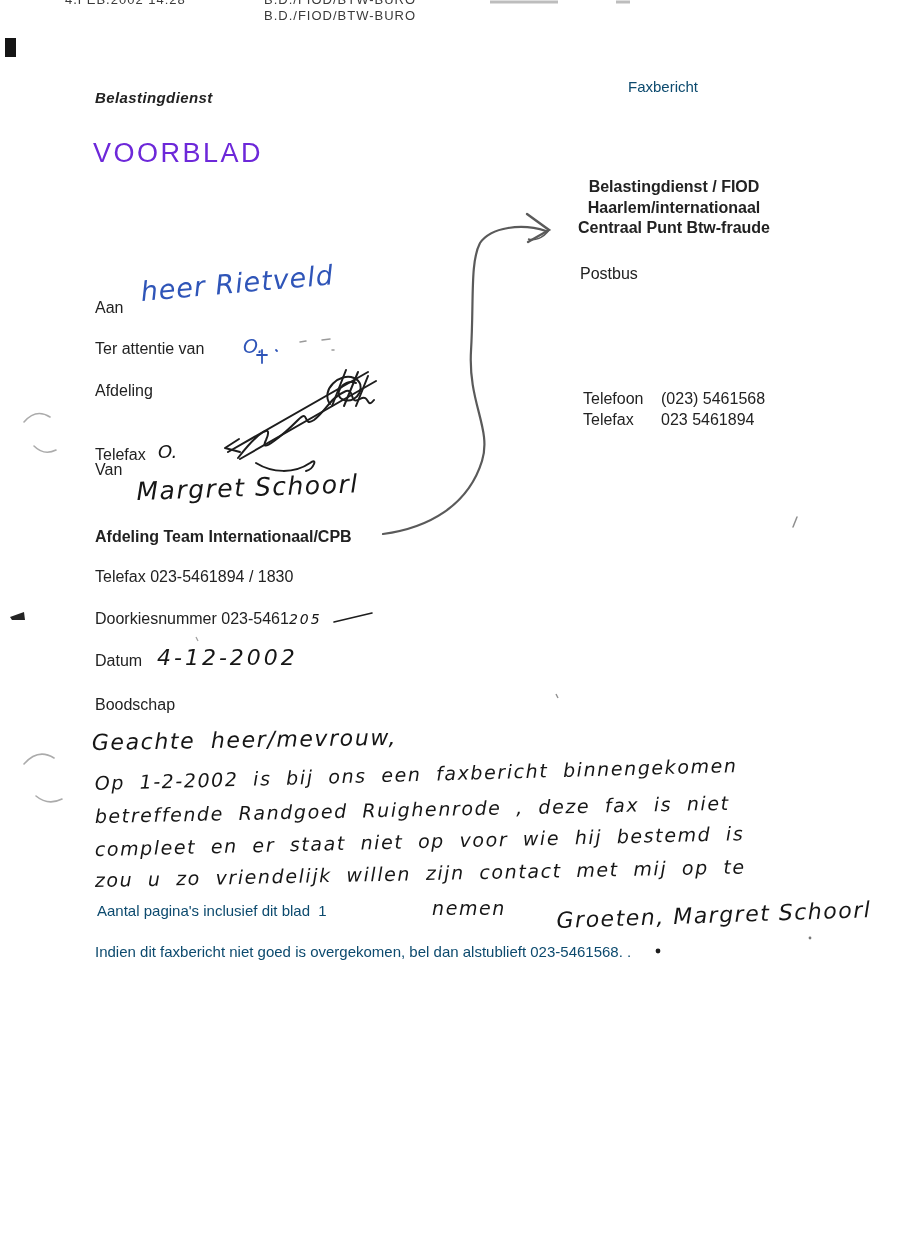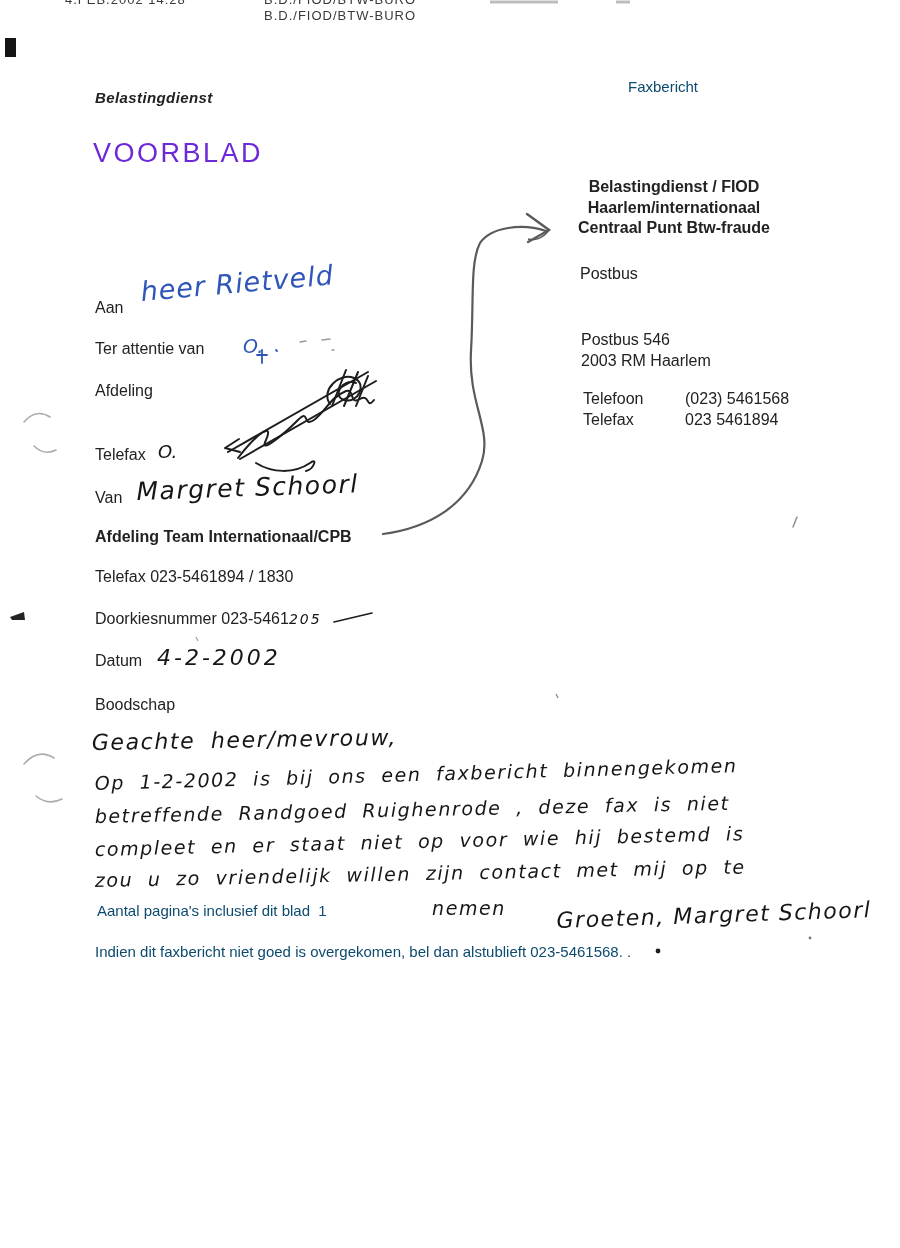--- a/index.html
+++ b/index.html
@@ -13,21 +13,21 @@
   .printed-sm{font-size:15px;color:#0c4a6e;}
   .bold{font-weight:bold;}
   .brand{font-style:italic;font-weight:600;font-size:15px;letter-spacing:.4px;color:#222;}
   .title{font-size:27px;letter-spacing:2.5px;color:#6d28d9;font-weight:500;}
   .hand{
     font-family:"DejaVu Sans",sans-serif;font-style:italic;color:#161616;
     transform-origin:left bottom;
   }
   .hand-blue{color:#2f55b8;}
   .msg{font-size:19px;letter-spacing:1.6px;word-spacing:7px;}
-  .addr-row{display:flex;gap:24px;}
+  .addr-row{display:flex;}
   .addr-row .lbl{width:78px;display:inline-block;}
   svg.overlay{position:absolute;left:0;top:0;pointer-events:none;}
 </style>
 </head>
 <body>
 
 <div class="page">
 
   <div class="abs mono" style="left:65px;top:-8px;">4.FEB.2002  14:28</div>
   <div class="abs mono" style="left:264px;top:-8px;">B.D./FIOD/BTW-BURO</div>
@@ -36,56 +36,52 @@
   <div class="abs brand" style="left:95px;top:89px;">Belastingdienst</div>
   <div class="abs printed-sm" style="left:628px;top:78px;">Faxbericht</div>
   <div class="abs title" style="left:93px;top:138px;">VOORBLAD</div>
 
   <div class="abs printed bold" style="left:578px;top:177px;line-height:20.5px;text-align:center;">
     <div>Belastingdienst / FIOD</div>
     <div>Haarlem/internationaal</div>
     <div>Centraal Punt Btw-fraude</div>
   </div>
   <div class="abs printed" style="left:580px;top:265px;">Postbus</div>
-  <div class="abs printed" style="left:581px;top:330px;line-height:20.5px;">
-    <div>Postbus 546</div>
-    <div>2003 RM Haarlem</div>
-  </div>
   <div class="abs printed addr-row" style="left:583px;top:390px;">
     <span class="lbl">Telefoon</span>
     <span>(023) 5461568</span>
   </div>
   <div class="abs printed addr-row" style="left:583px;top:411px;">
     <span class="lbl">Telefax</span>
     <span>023 5461894</span>
   </div>
 
   <div class="abs printed" style="left:95px;top:299px;">Aan</div>
   <div class="abs hand hand-blue" style="left:142px;top:276px;font-size:27px;letter-spacing:1px;transform:rotate(-5deg);">heer Rietveld</div>
 
   <div class="abs printed" style="left:95px;top:340px;">Ter attentie van</div>
   <div class="abs hand hand-blue" style="left:243px;top:335px;font-size:19px;">O.</div>
 
   <div class="abs printed" style="left:95px;top:382px;">Afdeling</div>
 
   <div class="abs printed" style="left:95px;top:446px;">Telefax</div>
   <div class="abs hand" style="left:158px;top:441px;font-size:18px;">O.</div>
 
-  <div class="abs printed" style="left:95px;top:489px;">Van</div>
+  <div class="abs printed" style="left:95px;top:461px;">Van</div>
   <div class="abs hand" style="left:137px;top:477px;font-size:25px;letter-spacing:1.5px;transform:rotate(-2deg);">Margret Schoorl</div>
 
   <div class="abs printed" style="left:95px;top:528px;font-weight:bold;">Afdeling Team Internationaal/CPB</div>
   <div class="abs printed" style="left:95px;top:568px;">Telefax 023-5461894 / 1830</div>
 
   <div class="abs printed" style="left:95px;top:610px;">
     <span>Doorkiesnummer 023-5461</span><span class="hand" style="font-size:14px;letter-spacing:2px;">205</span>
   </div>
 
   <div class="abs printed" style="left:95px;top:652px;">Datum</div>
-  <div class="abs hand" style="left:157px;top:645px;font-size:22px;letter-spacing:3px;">4-2-2002</div>
+  <div class="abs hand" style="left:157px;top:645px;font-size:22px;letter-spacing:3px;">4-12-2002</div>
 
   <div class="abs printed" style="left:95px;top:696px;">Boodschap</div>
 
   <div class="abs hand msg" style="left:92px;top:730px;font-size:22px;transform:rotate(-1deg);">Geachte heer/mevrouw,</div>
   <div class="abs hand msg" style="left:95px;top:772px;transform:rotate(-1.6deg);">Op 1-2-2002 is bij ons een faxbericht binnengekomen</div>
   <div class="abs hand msg" style="left:95px;top:805px;transform:rotate(-1.2deg);">betreffende Randgoed Ruighenrode , deze fax is niet</div>
   <div class="abs hand msg" style="left:95px;top:838px;transform:rotate(-1.4deg);">compleet en er staat niet op voor wie hij bestemd is</div>
   <div class="abs hand msg" style="left:95px;top:869px;transform:rotate(-1.2deg);">zou u zo vriendelijk willen zijn contact met mij op te</div>
   <div class="abs hand msg" style="left:432px;top:897px;">nemen</div>
   <div class="abs hand" style="left:557px;top:908px;font-size:22px;letter-spacing:1.5px;transform:rotate(-2deg);">Groeten, Margret Schoorl</div>

